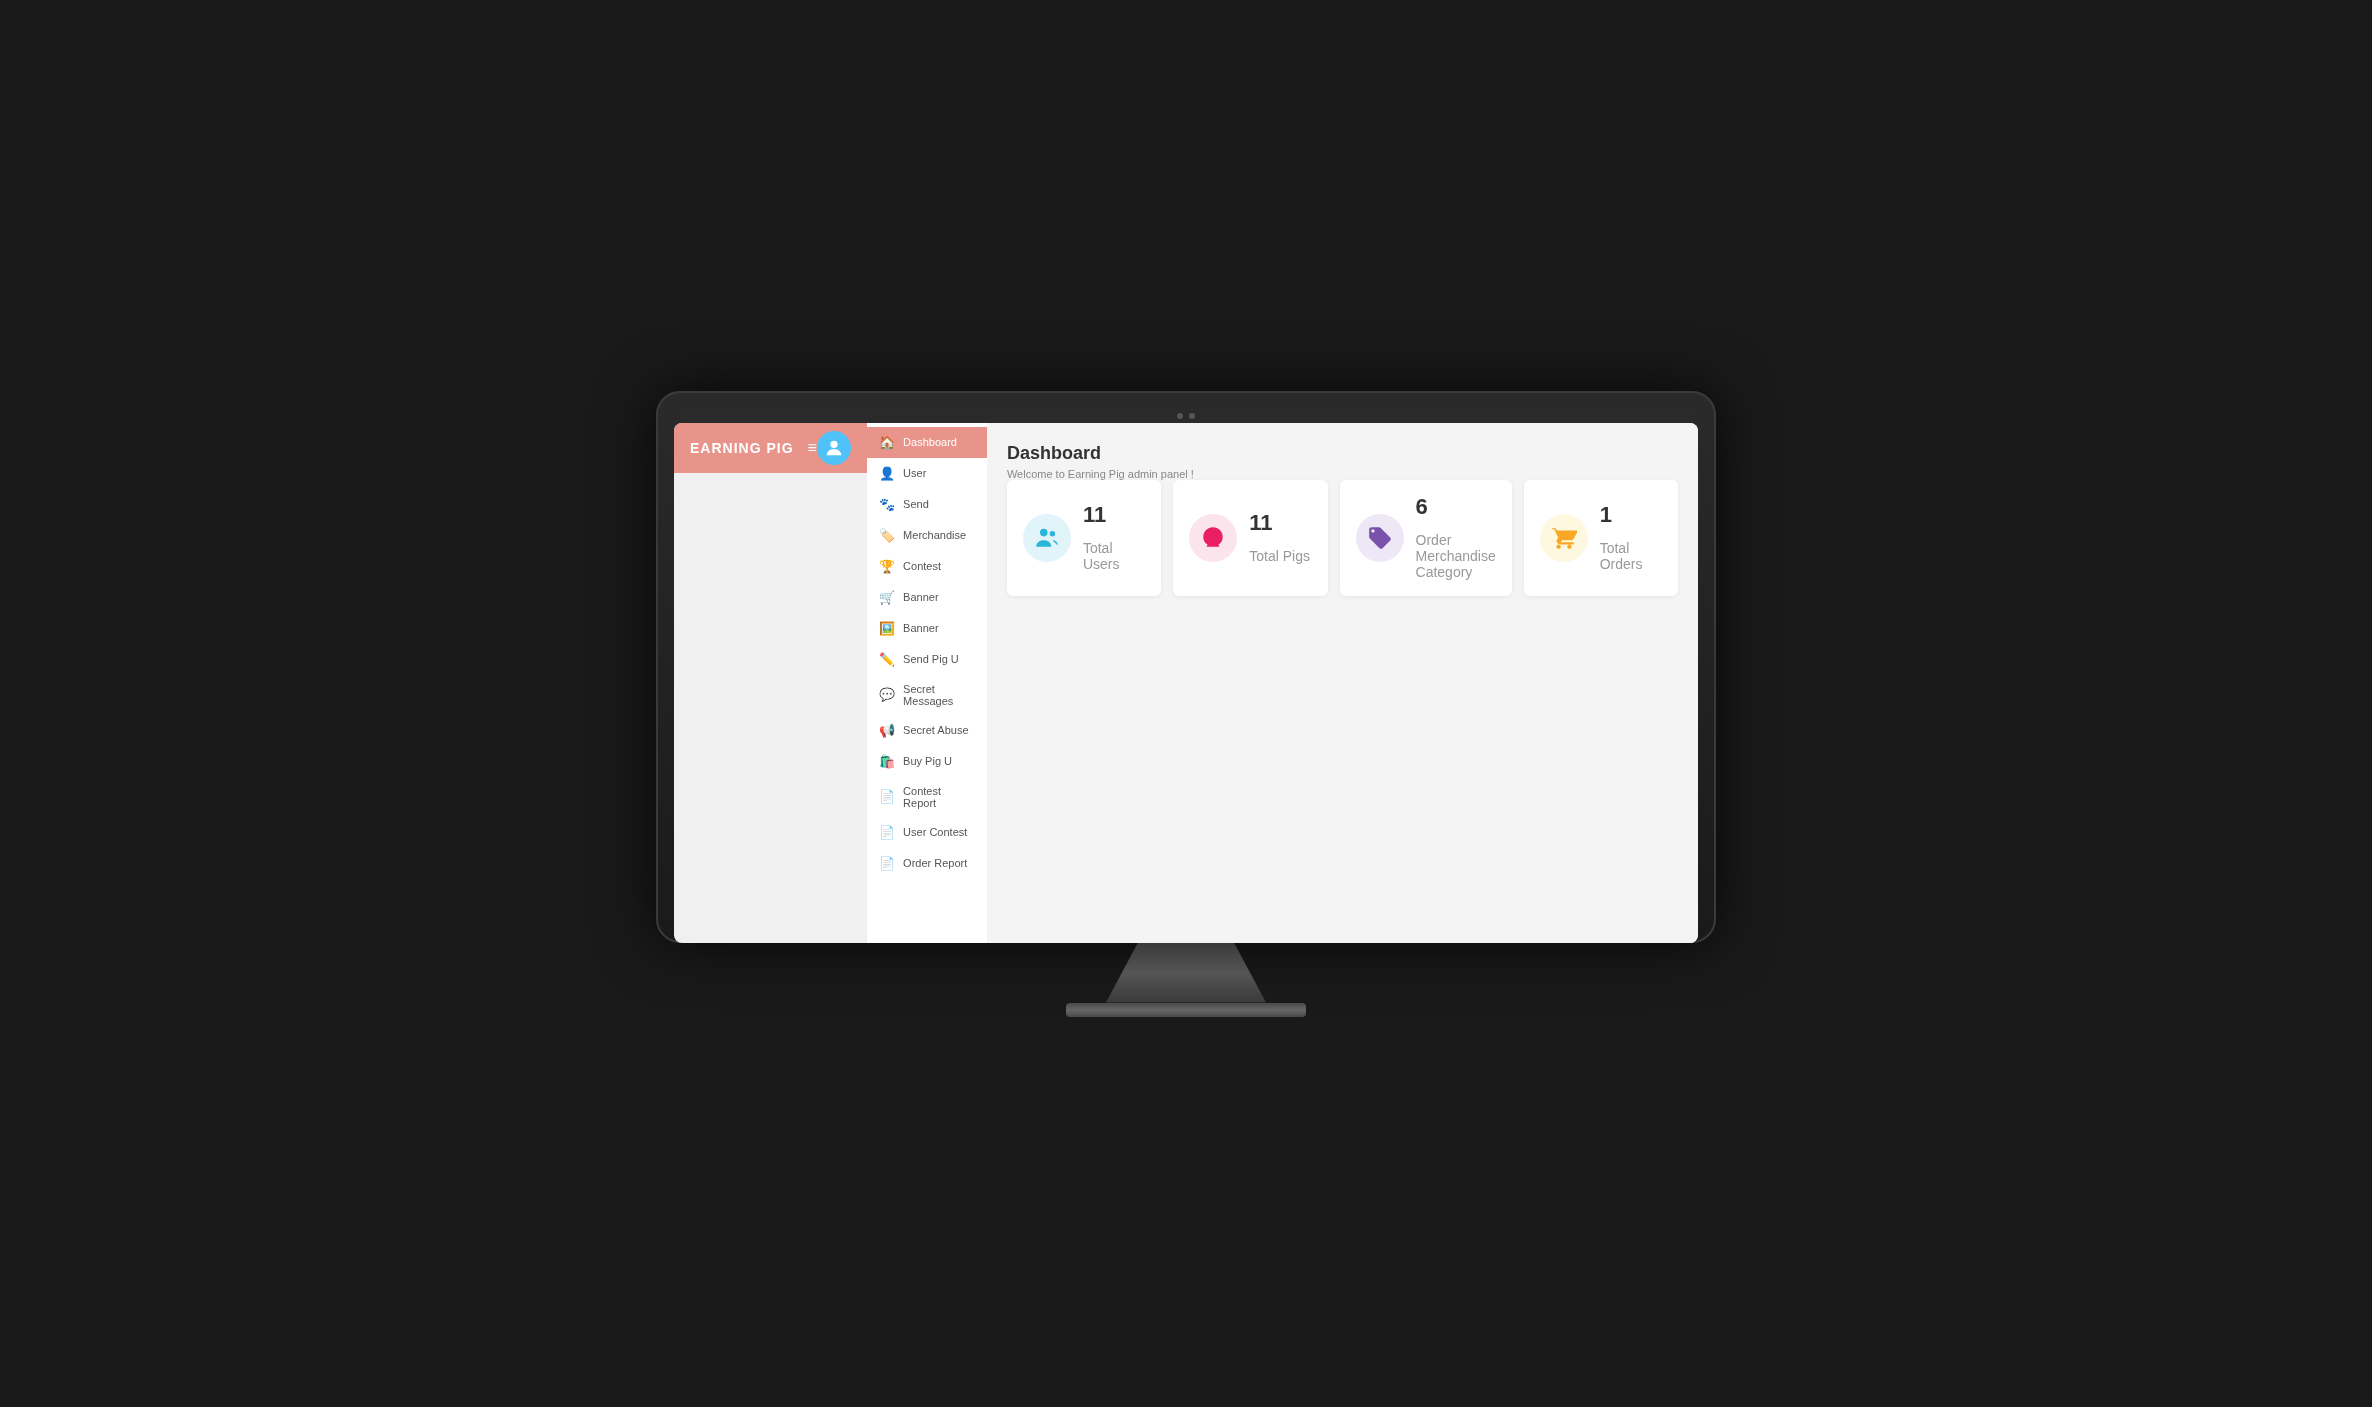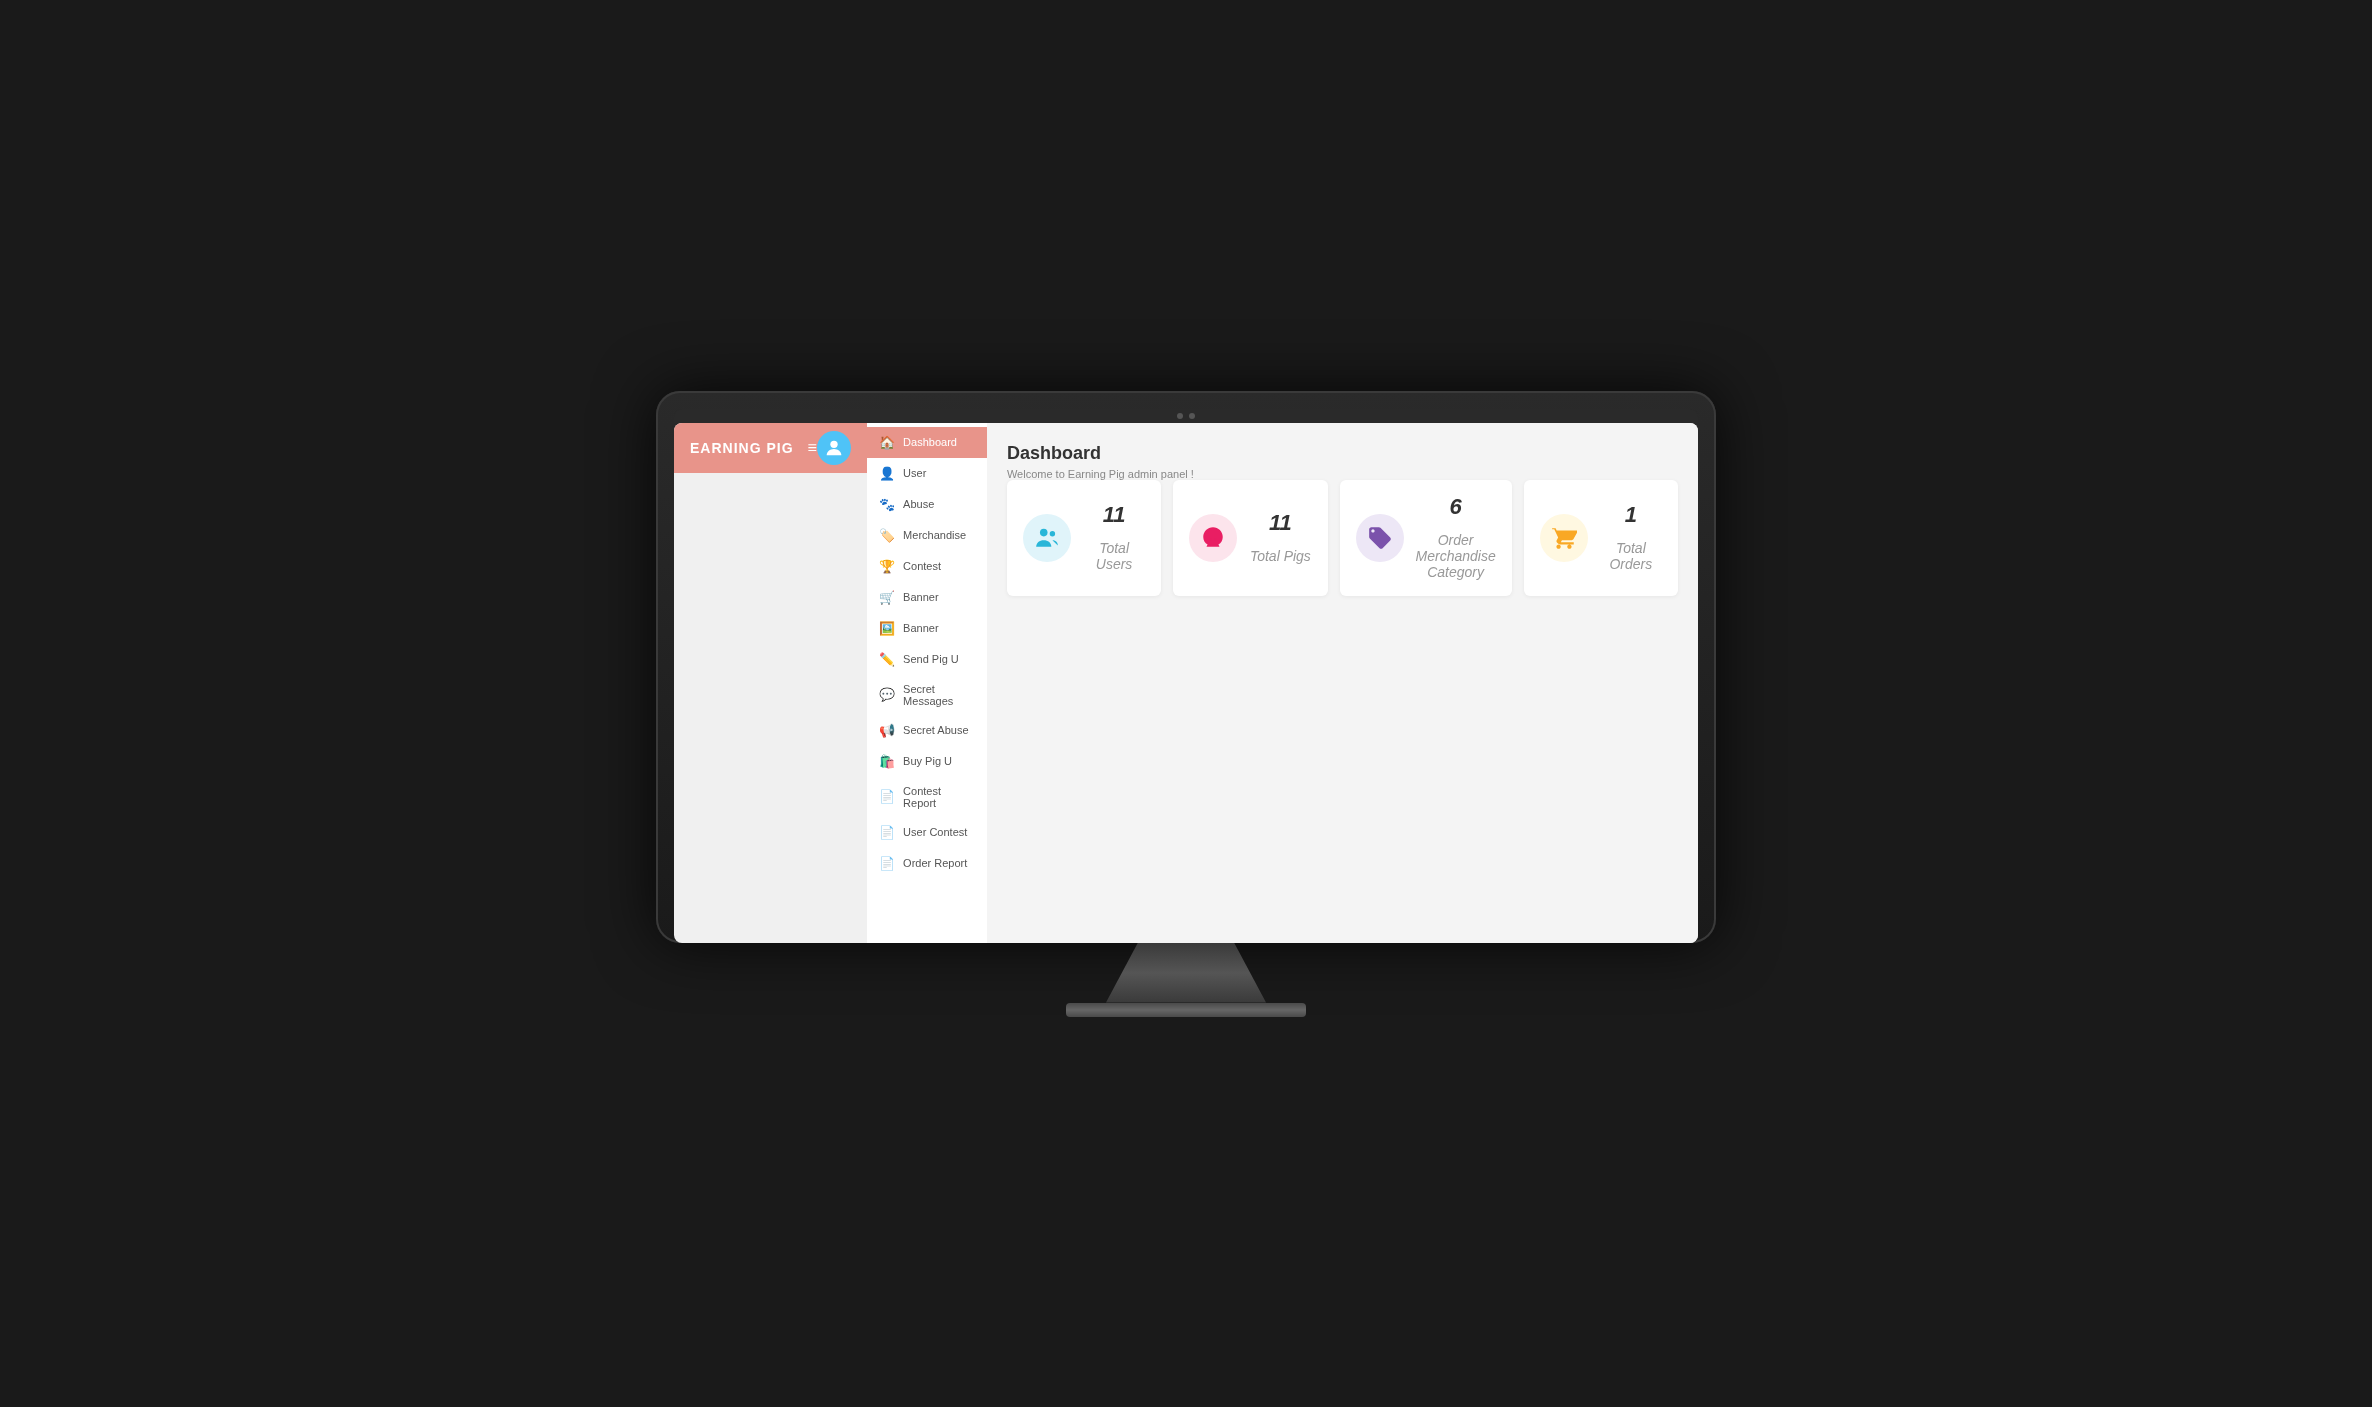--- a/index.html
+++ b/index.html
@@ -199,23 +199,22 @@
       font-size: 22px;
       flex-shrink: 0;
     }
 
     .stat-icon-blue { background: #e0f4fa; color: #29b6d8; }
     .stat-icon-pink { background: #fce4ec; color: #e91e63; }
     .stat-icon-purple { background: #ede7f6; color: #7b52ab; }
     .stat-icon-orange { background: #fff8e1; color: #f9a825; }
 
     .stat-info {
-      text-align: center;
+      text-align: left;
       flex: 1;
-      font-style: italic;
     }
 
     .stat-number {
       font-size: 22px;
       font-weight: 700;
       color: #333;
       line-height: 1;
     }
 
     .stat-label {
@@ -266,21 +265,21 @@
             <div class="sidebar-item active">
               <span class="nav-icon">🏠</span>
               <span>Dashboard</span>
             </div>
             <div class="sidebar-item">
               <span class="nav-icon">👤</span>
               <span>User</span>
             </div>
             <div class="sidebar-item">
               <span class="nav-icon">🐾</span>
-              <span>Abuse</span>
+              <span>Send</span>
             </div>
             <div class="sidebar-item">
               <span class="nav-icon">🏷️</span>
               <span>Merchandise</span>
             </div>
             <div class="sidebar-item">
               <span class="nav-icon">🏆</span>
               <span>Contest</span>
             </div>
             <div class="sidebar-item">

